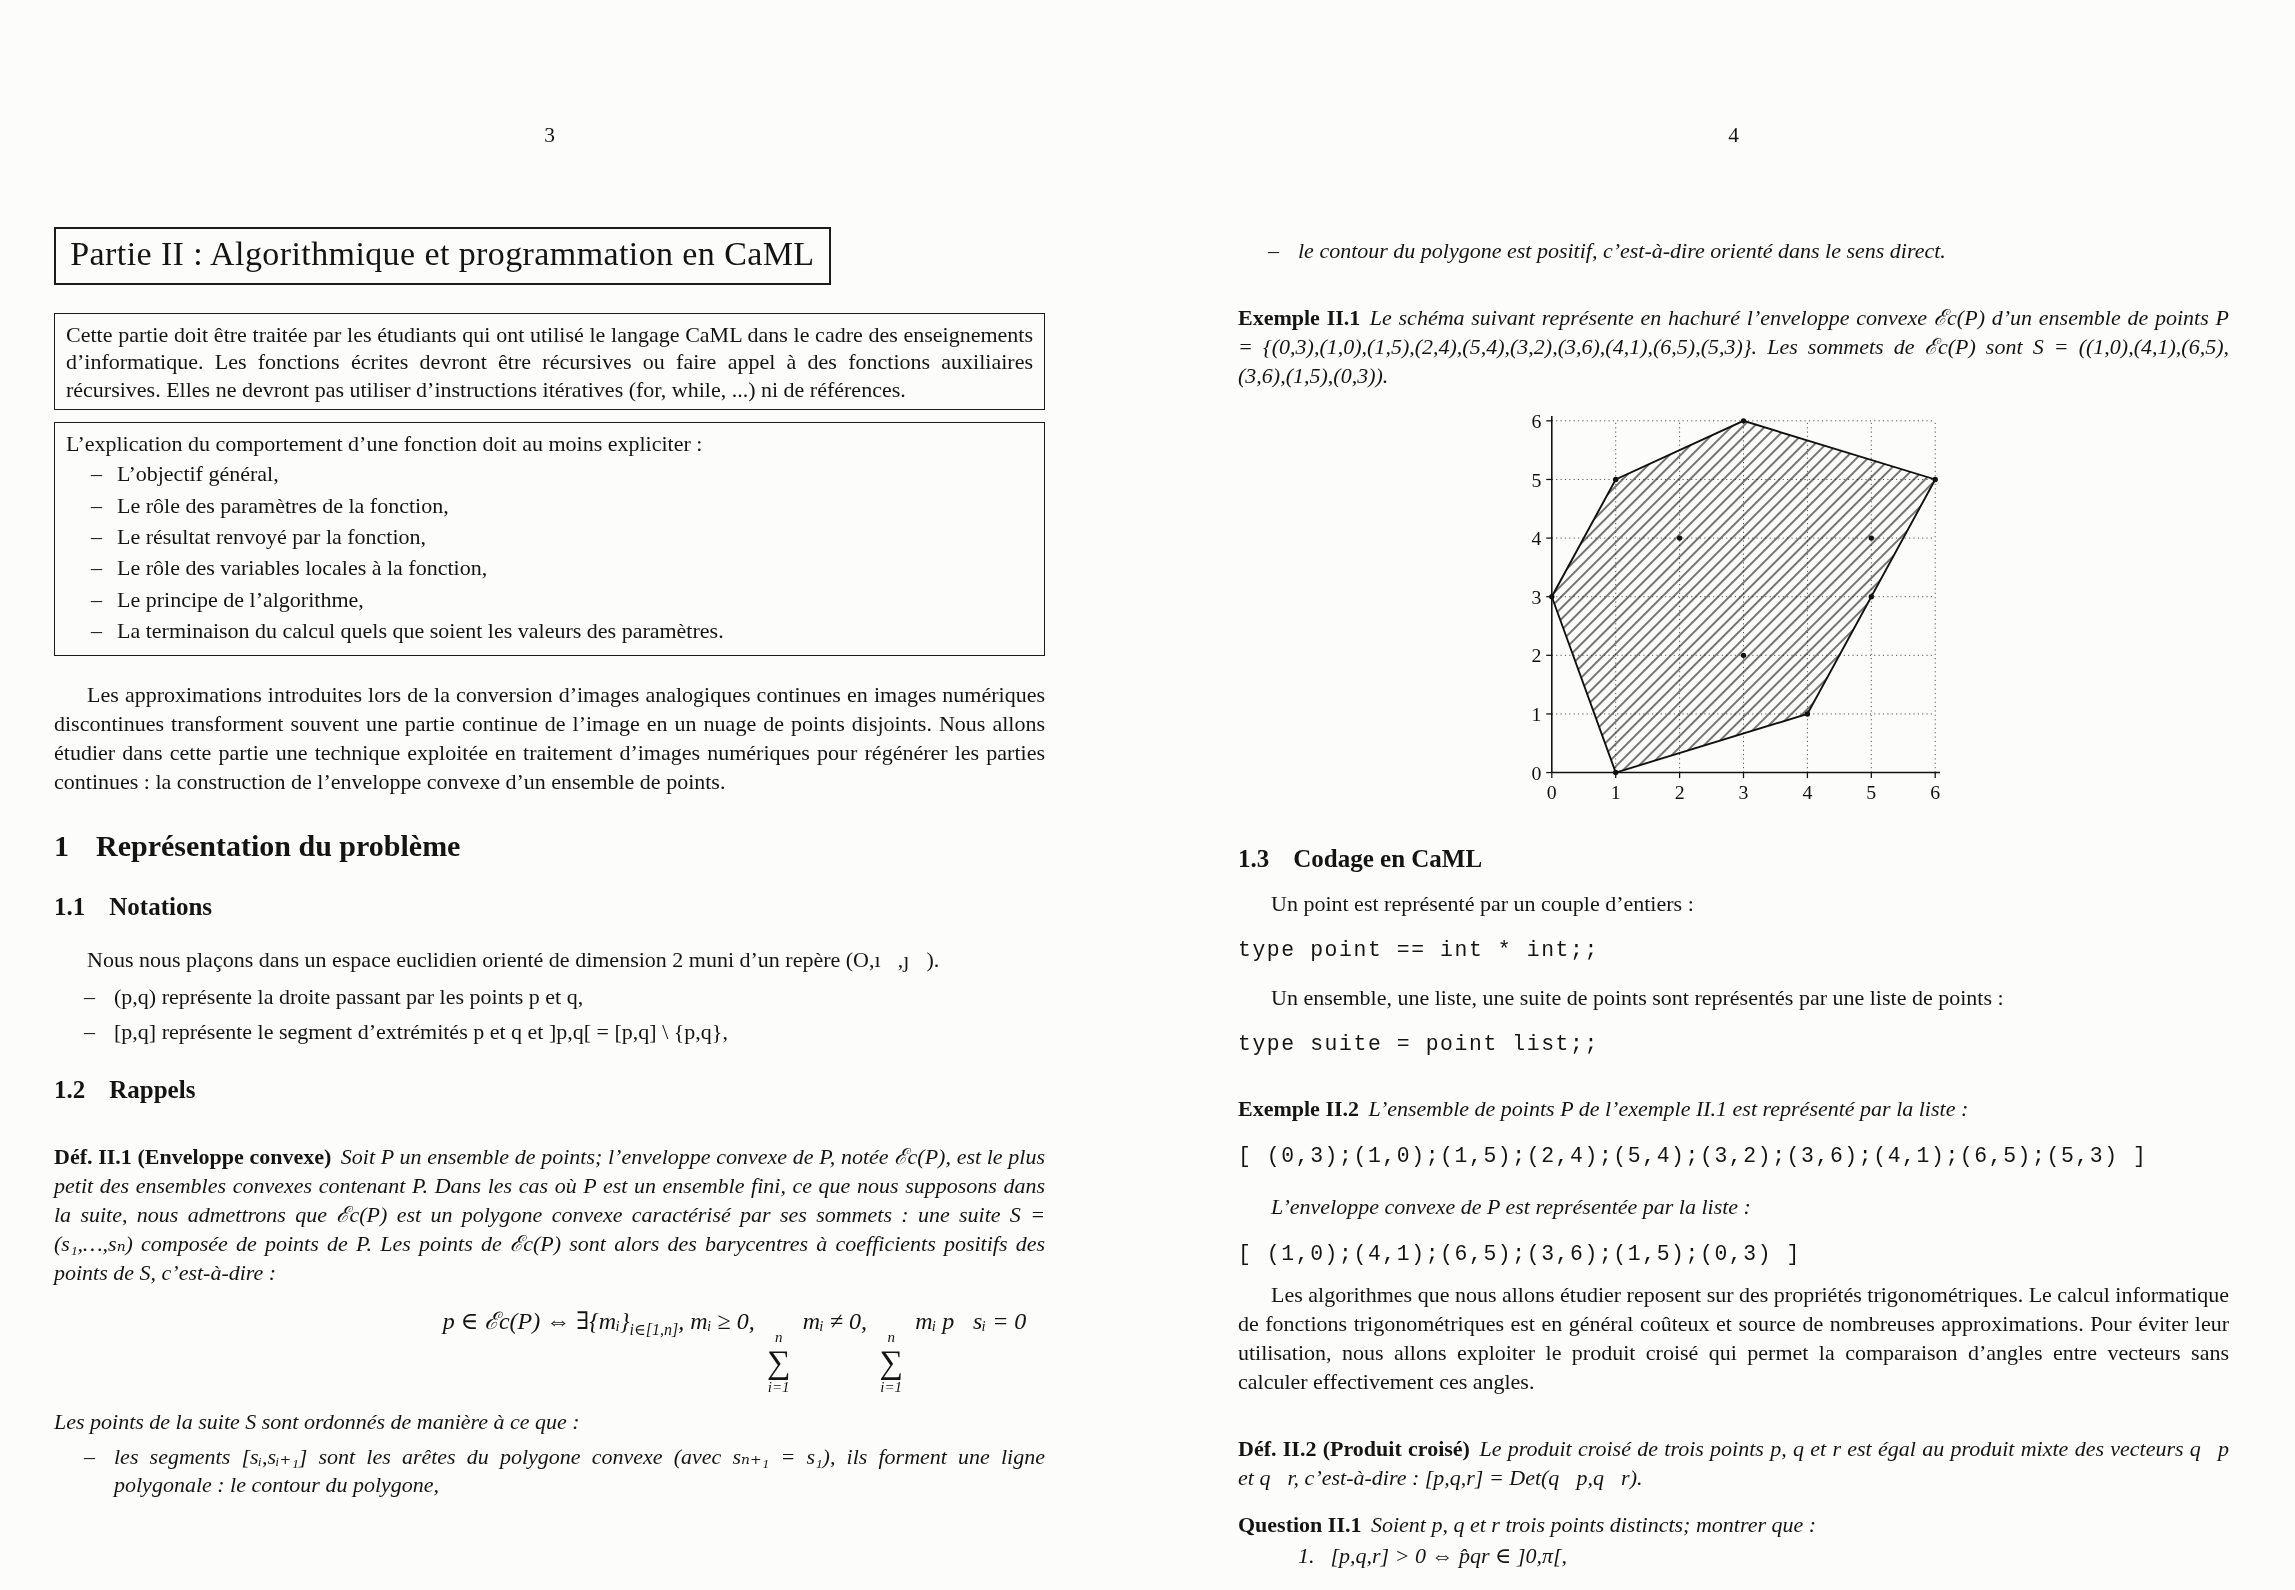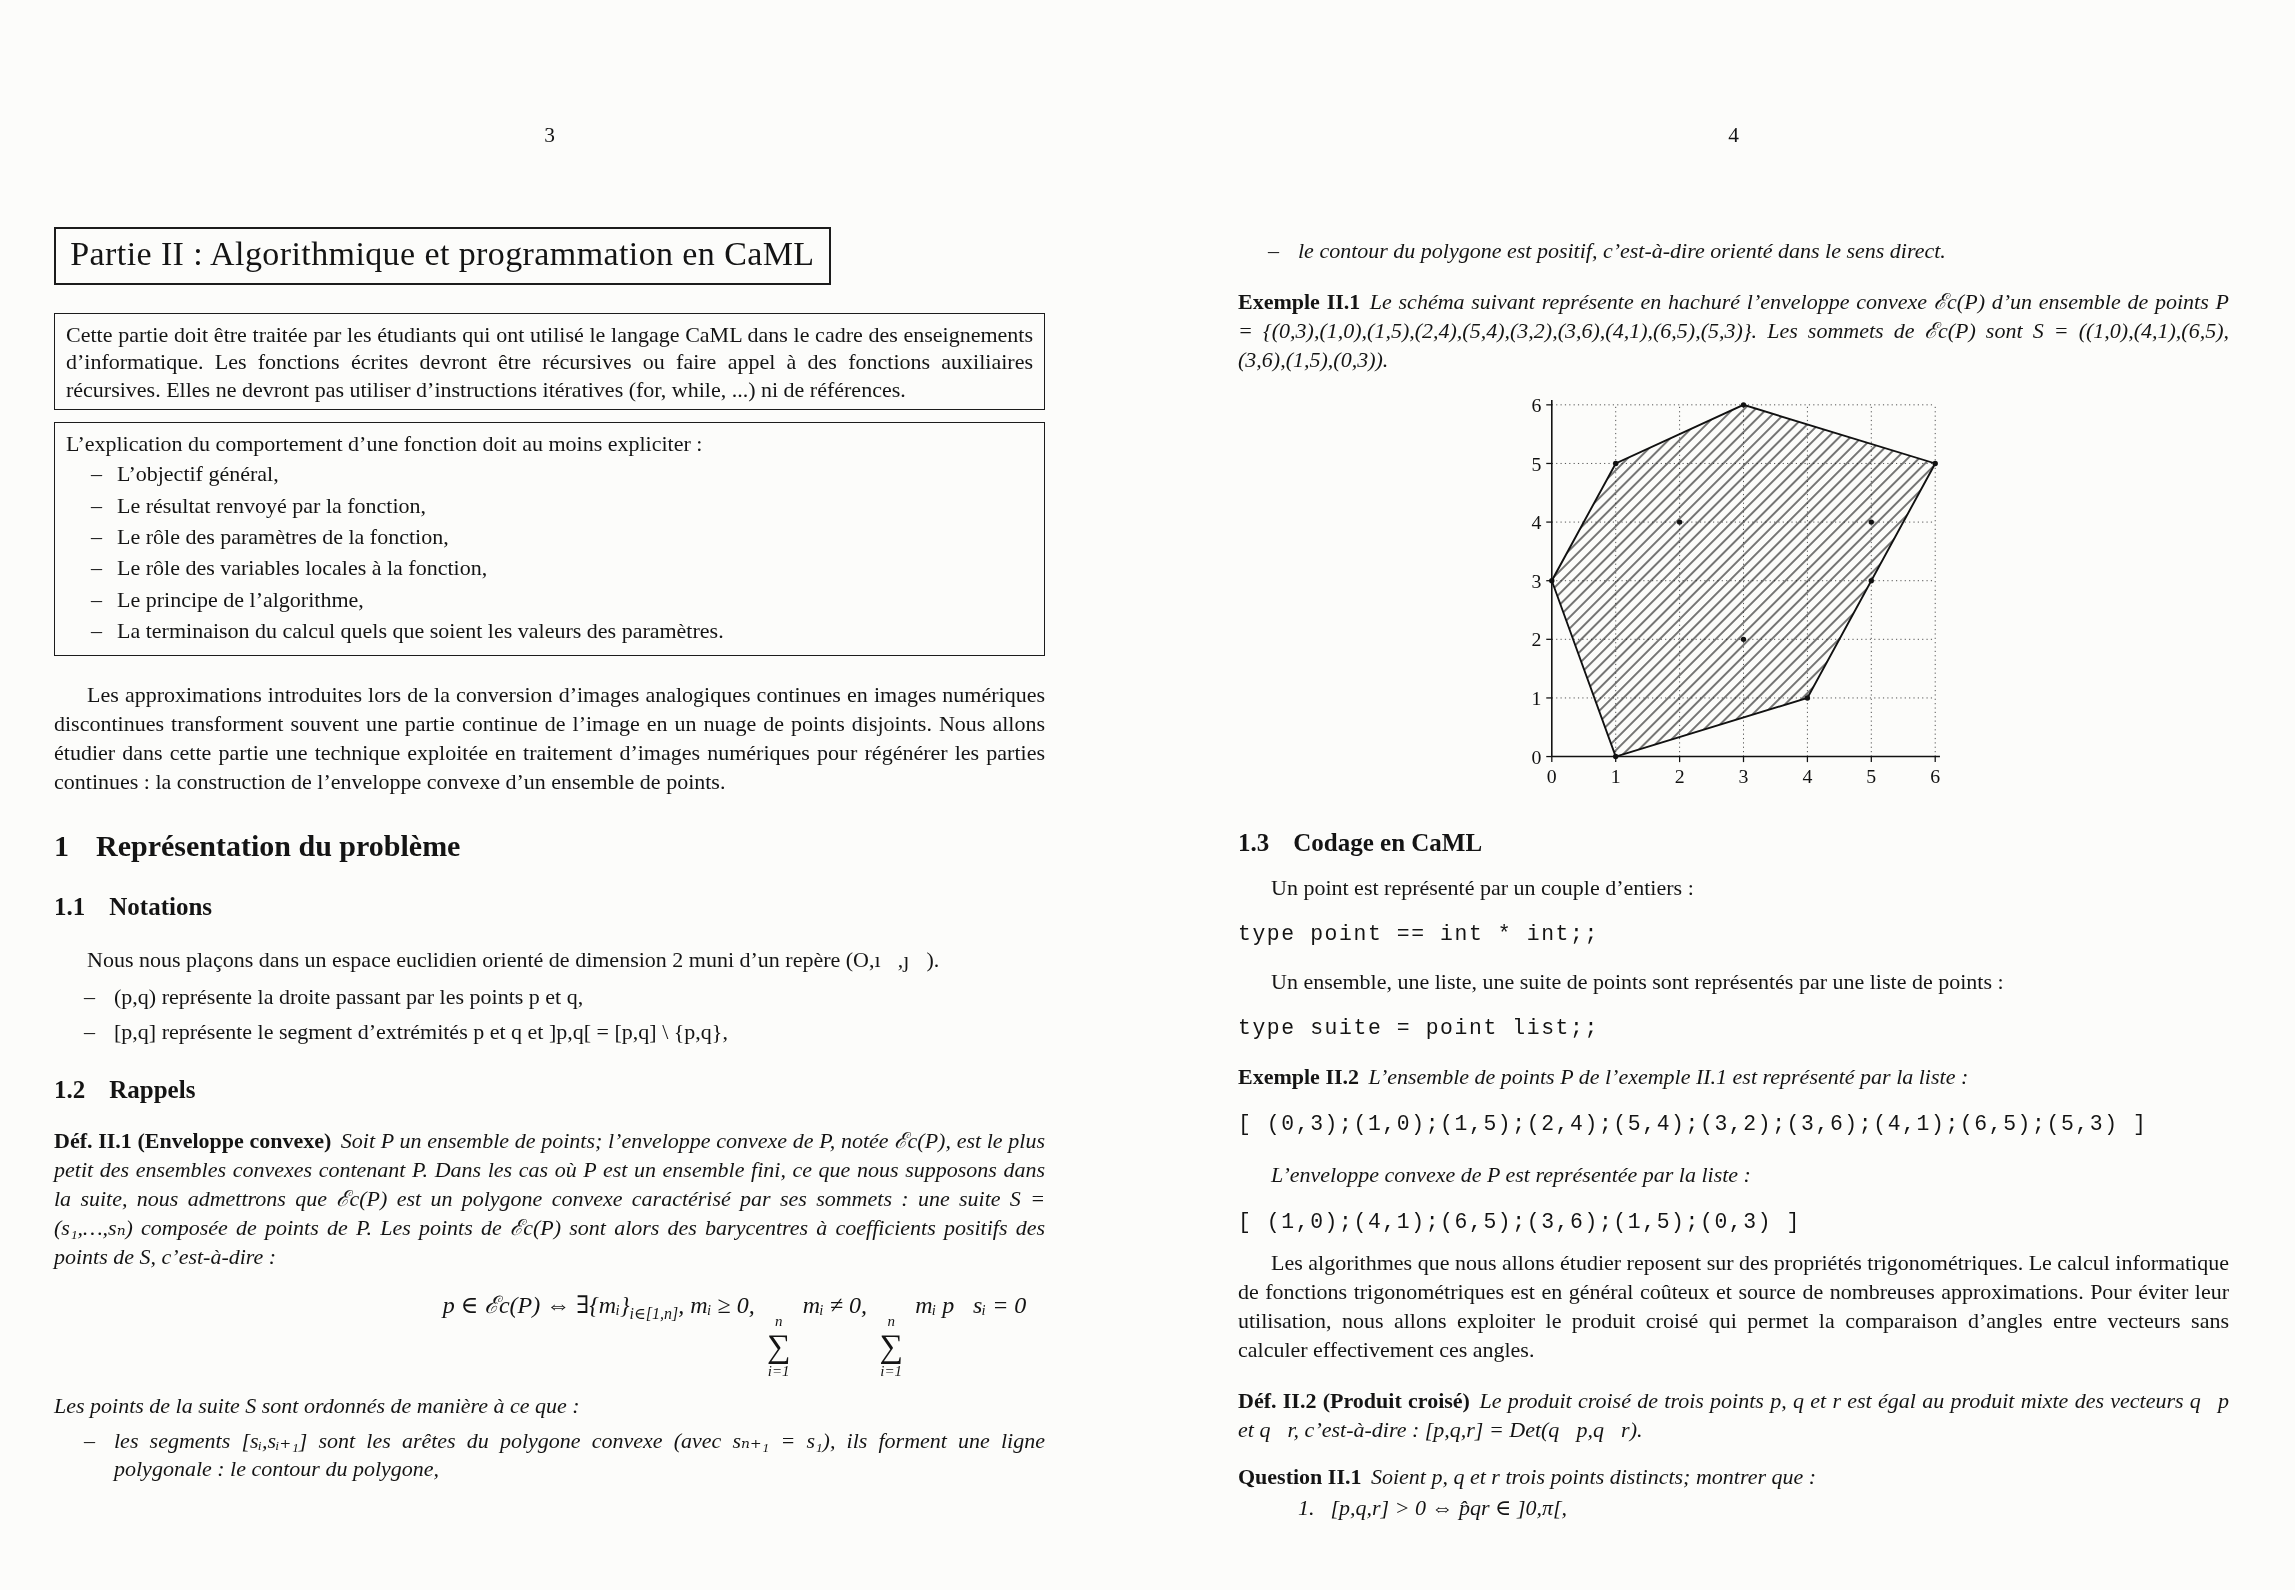--- a/index.html
+++ b/index.html
@@ -46,21 +46,21 @@
   .para { font-size:22px; line-height:1.32; text-align:justify; margin-top:24px; }
   .indent { text-indent:33px; }
   .it { font-style:italic; }
 
   .sec { margin-top:33px; font-size:30px; font-weight:bold; }
   .sec .secnum { margin-right:27px; }
   .subsec { margin-top:30px; font-size:25px; font-weight:bold; }
   .subsec .secnum { margin-right:24px; }
   #pageR .subsec { margin-top:32px; }
 
-  .def { margin-top:22px; }
+  .def { margin-top:38px; }
   .def .lbl { font-weight:bold; font-style:normal; margin-right:9.5px; }
   .def i { font-style:italic; }
 
   .formula { margin-top:16px; text-align:right; font-size:24px; }
   .formula i { font-style:italic; }
   .bigsum {
     display:inline-flex; flex-direction:column; align-items:center;
     vertical-align:-12.7px; line-height:1; margin:0 6.3px;
   }
   .bigsum .sigma { font-size:33px; }
@@ -91,22 +91,22 @@
     </div>
 
     <div class="noticebox">
       <p class="notice-text">Cette partie doit être traitée par les étudiants qui ont utilisé le langage CaML dans le cadre des enseignements d’informatique. Les fonctions écrites devront être récursives ou faire appel à des fonctions auxiliaires récursives. Elles ne devront pas utiliser d’instructions itératives (for, while, ...) ni de références.</p>
     </div>
 
     <div class="noticebox second">
       <p class="notice-text">L’explication du comportement d’une fonction doit au moins expliciter :</p>
       <div class="dashlist">
         <div class="dashitem">L’objectif général,</div>
+        <div class="dashitem">Le rôle des paramètres de la fonction,</div>
         <div class="dashitem">Le résultat renvoyé par la fonction,</div>
-        <div class="dashitem">Le rôle des paramètres de la fonction,</div>
         <div class="dashitem">Le rôle des variables locales à la fonction,</div>
         <div class="dashitem">Le principe de l’algorithme,</div>
         <div class="dashitem">La terminaison du calcul quels que soient les valeurs des paramètres.</div>
       </div>
     </div>
 
     <p class="para indent">Les approximations introduites lors de la conversion d’images analogiques continues en images numériques discontinues transforment souvent une partie continue de l’image en un nuage de points disjoints. Nous allons étudier dans cette partie une technique exploitée en traitement d’images numériques pour régénérer les parties continues : la construction de l’enveloppe convexe d’un ensemble de points.</p>
 
     <h2 class="sec">
       <span class="secnum">1</span><span>Représentation du problème</span>

